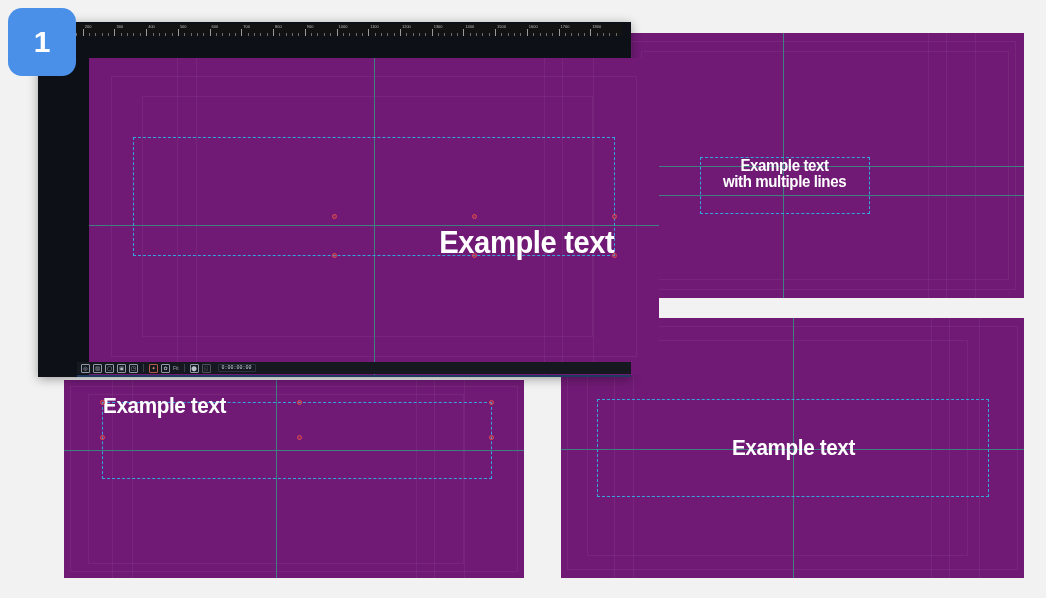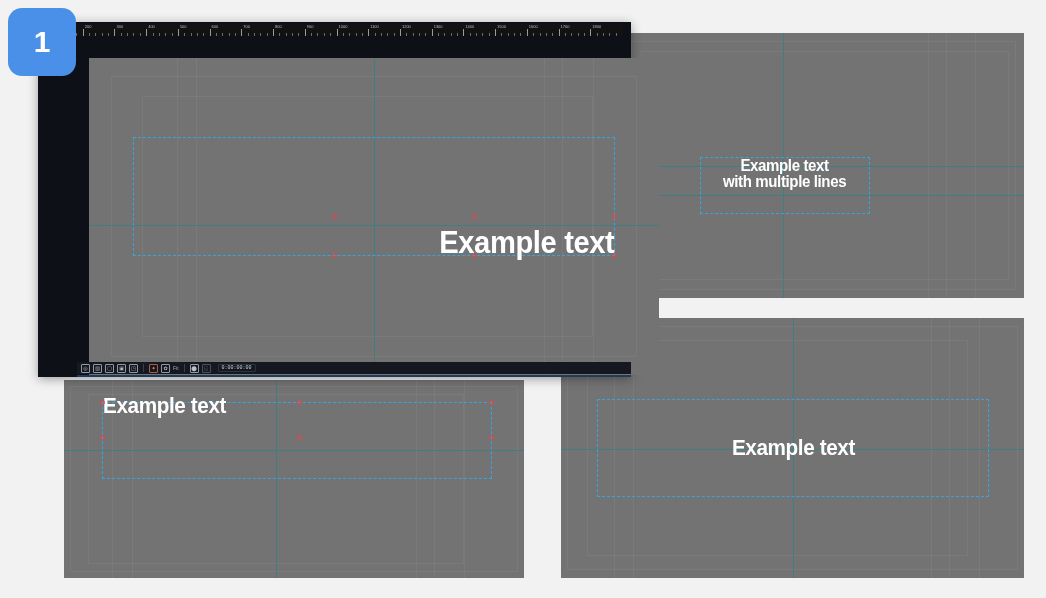--- a/index.html
+++ b/index.html
@@ -7,21 +7,21 @@
     width:1046px;height:598px;
     background:#f2f2f2;
     font-family:"Liberation Sans", sans-serif;
     overflow:hidden;
     position:relative;
   }
 
   
   .canvas{
     position:absolute;
-    background:#737373;
+    background:#701a75;
     overflow:hidden;
   }
   
   .safe-outer,.safe-inner{
     position:absolute;
     border:1px solid rgba(255,255,255,0.055);
     pointer-events:none;
   }
   
   .colguide{

